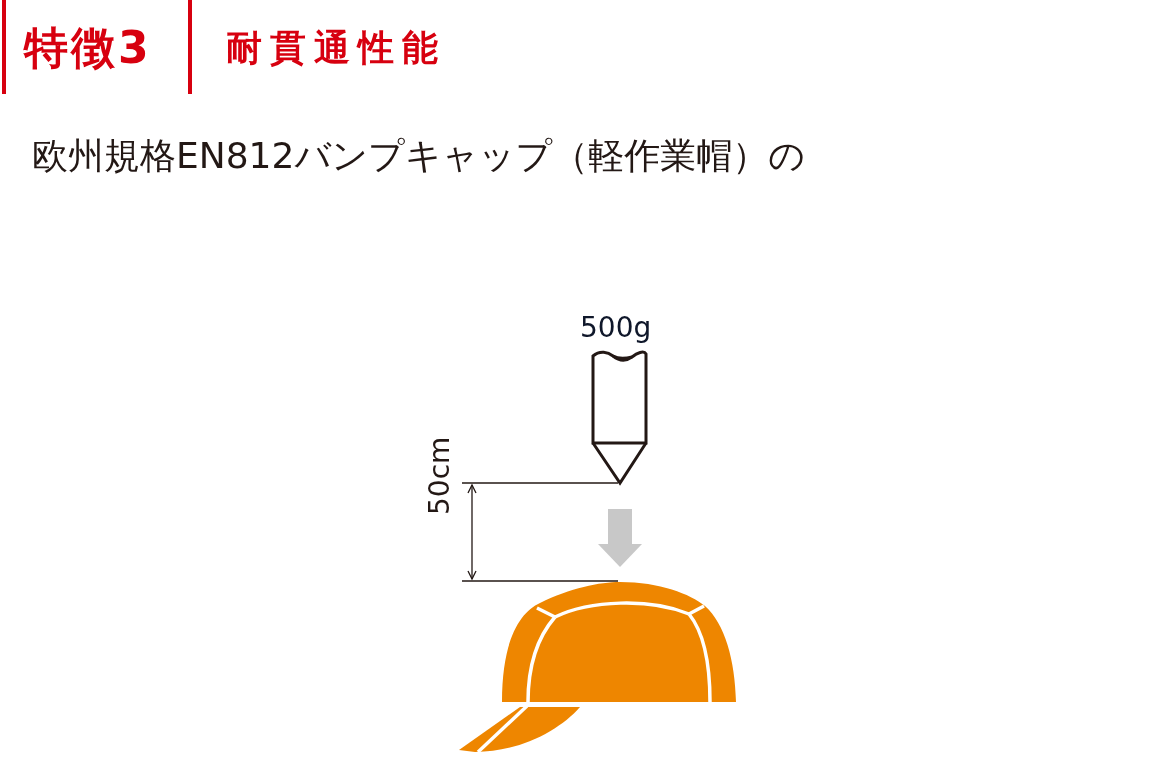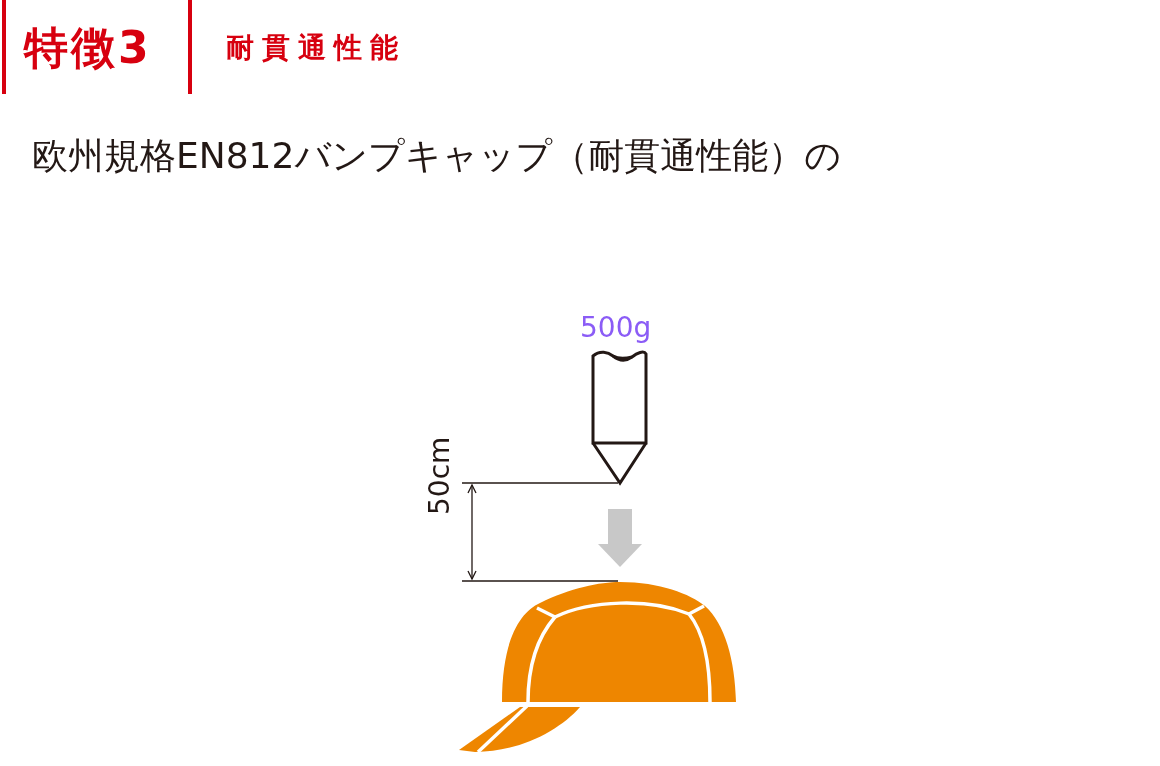--- a/index.html
+++ b/index.html
@@ -45,21 +45,21 @@
       line-height: 56px;
       font-weight: bold;
       color: #d7000f;
       letter-spacing: 3px;
       white-space: nowrap;
     }
     .feature-title {
       position: absolute;
       left: 226px;
       top: 20px;
-      font-size: 28px;
+      font-size: 36px;
       line-height: 56px;
       font-weight: bold;
       color: #d7000f;
       letter-spacing: 8px;
       white-space: nowrap;
     }
     .body-text {
       position: absolute;
       left: 32px;
       top: 126px;
@@ -77,21 +77,21 @@
       top: 0;
       width: 1160px;
       height: 766px;
     }
     .weight-label {
       position: absolute;
       left: 580px;
       top: 310px;
       font-size: 28px;
       line-height: 36px;
-      color: #8b5cf6;
+      color: #0f172a;
     }
     .height-label {
       position: absolute;
       left: 422px;
       top: 515px;
       font-size: 28px;
       line-height: 36px;
       color: #231815;
       transform: rotate(-90deg);
       transform-origin: left top;
@@ -102,21 +102,21 @@
 <body>
 
 <div class="header">
   <div class="bar-left"></div>
   <div class="feature-label">特徴3</div>
   <div class="bar-mid"></div>
   <div class="feature-title">耐貫通性能</div>
 </div>
 
 <div class="body-text">
-  <div>欧州規格EN812バンプキャップ（耐貫通性能）の</div>
+  <div>欧州規格EN812バンプキャップ（軽作業帽）の</div>
 </div>
 
 <div class="weight-label">500g</div>
 <div class="height-label">50cm</div>
 
 <svg class="diagram" width="1160" height="766" viewBox="0 0 1160 766" xmlns="http://www.w3.org/2000/svg">
 
   <g fill="none" stroke="#231815" stroke-width="3" stroke-linejoin="miter">
     <path d="M593,356 C600,350 608,352 613,356 C618,360 625,362 632,357 C637,353 644,350 646,354 L646,443 L593,443 Z"></path>
     <path d="M613,356 C620,360 628,358 632,357"></path>

